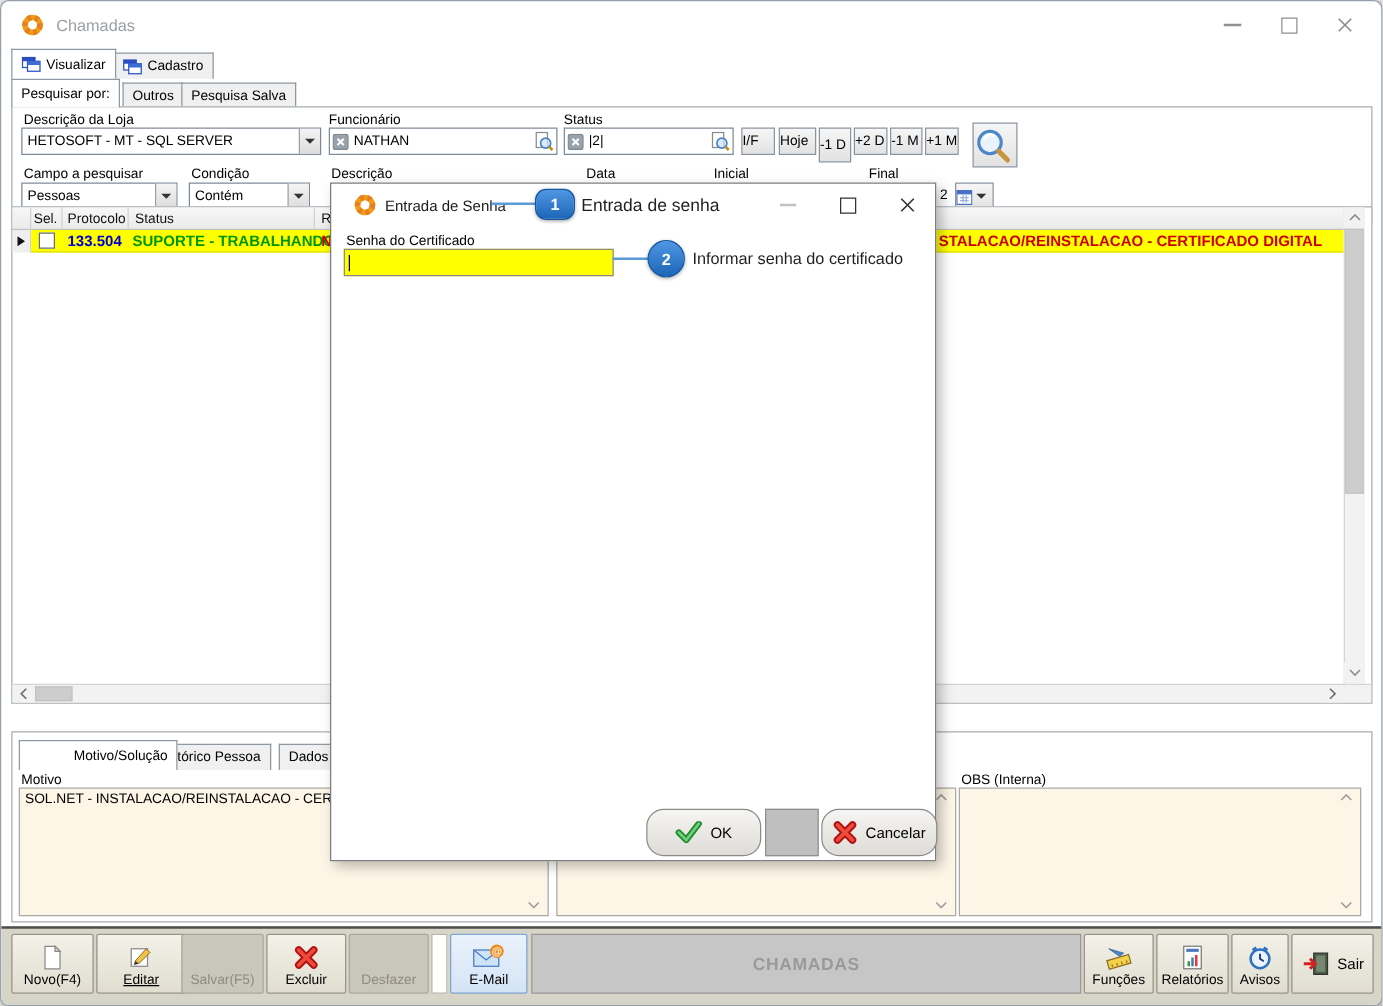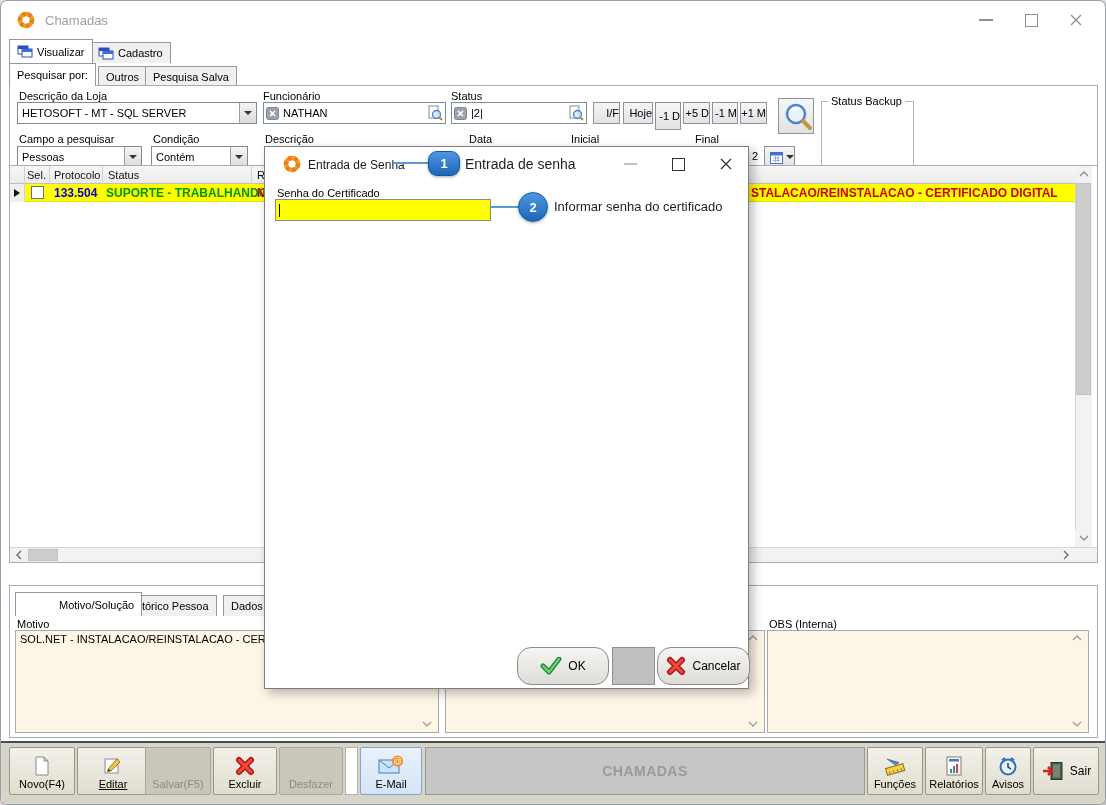--- a/index.html
+++ b/index.html
@@ -7,21 +7,21 @@
   #win{position:relative;width:1106px;height:805px;background:#fff;border:1px solid #96a0ab;
        border-radius:7px;box-shadow:2px 3px 8px rgba(0,0,0,.3);overflow:hidden;margin:0 auto;}
   .abs{position:absolute;}
   .lbl{font-size:11px;color:#000;white-space:nowrap;}
   .graytxt{color:#9aa0a6;}
   .field{border:1px solid #7f8b99;background:#fff;display:flex;align-items:center;font-size:11px;overflow:hidden;}
   .combo{border:1px solid #7f8b99;background:#fff;display:flex;align-items:center;font-size:11px;}
   .combo .val{flex:1;padding:0 4px;white-space:nowrap;overflow:hidden;}
   .drop{width:17px;align-self:stretch;background:linear-gradient(#f4f4f4,#dcdcdc);border-left:1px solid #9aa0a6;display:flex;align-items:center;justify-content:center;}
   .tri{width:0;height:0;border-left:4px solid transparent;border-right:4px solid transparent;border-top:4px solid #333;}
-  .btn-sm{border:1px solid #8a94a0;background:linear-gradient(#f6f6f6,#e2e2e2);font-size:11px;display:flex;align-items:center;justify-content:flex-end;white-space:nowrap;}
+  .btn-sm{border:1px solid #8a94a0;background:linear-gradient(#f6f6f6,#e2e2e2);font-size:11px;display:flex;align-items:center;justify-content:flex-start;white-space:nowrap;}
   .tab{border:1px solid #8f99a3;border-bottom:none;background:#f0f0f0;display:flex;align-items:center;justify-content:center;font-size:11px;gap:4px;padding:0 7px;}
   .tab.active{background:#fff;z-index:3;}
   .panelbox{border:1px solid #a7adb4;background:#fff;}
   .memo{background:#fdf5e6;border:1px solid #a9a9a9;font-size:11px;padding:2px 4px;white-space:nowrap;overflow:hidden;}
   .gridhead{background:linear-gradient(#f7f7f7,#ebebeb);border-bottom:1px solid #bfbfbf;}
   .hdrtxt{font-size:11px;color:#111;white-space:nowrap;overflow:hidden;}
   .vline{width:1px;background:#d2d2d2;}
   .rowyellow{background:#ffff00;}
   .scrolltrack{background:#f2f2f2;}
   .thumb{background:#cdcdcd;border:1px solid #c2c2c2;}
@@ -135,40 +135,37 @@
   <div class="abs btn-sm" style="left:592px;top:101px;width:27px;height:22px;">
       <span>I/F</span>
     </div>
   <div class="abs btn-sm" style="left:622px;top:101px;width:30px;height:22px;">
       <span>Hoje</span>
     </div>
   <div class="abs btn-sm" style="left:654px;top:101px;width:26px;height:28px;">
       <span>-1 D</span>
     </div>
   <div class="abs btn-sm" style="left:682px;top:101px;width:27px;height:22px;">
-      <span>+5 D</span>
+      <span>+2 D</span>
     </div>
   <div class="abs btn-sm" style="left:711px;top:101px;width:26px;height:22px;">
       <span>-1 M</span>
     </div>
   <div class="abs btn-sm" style="left:739px;top:101px;width:27px;height:22px;">
       <span>+1 M</span>
     </div>
 
   <div class="abs btn-sm" style="left:777px;top:97px;width:36px;height:36px;">
     <svg width="30" height="30" viewBox="0 0 30 30">
         <circle cx="13" cy="13" r="9" fill="#eaf3fc" stroke="#4a86c8" stroke-width="2.5"></circle>
         <path d="M8 10 q4 -5 9 -2" stroke="#fff" stroke-width="2" fill="none"></path>
         <line x1="20" y1="20" x2="27" y2="27" stroke="#c8943a" stroke-width="4" stroke-linecap="round"></line>
       </svg>
   </div>
 
-  <div class="abs groupbox" style="left:820px;top:100px;width:93px;height:68px;">
-    <span class="gblabel">Status Backup</span>
-  </div>
 
   <div class="abs lbl" style="left:18px;top:132px;">Campo a pesquisar</div>
   <div class="abs combo" style="left:16px;top:145px;width:125px;height:22px;">
     <span class="val">Pessoas</span>
     <span class="drop">
         <span class="tri"></span>
       </span>
   </div>
   <div class="abs lbl" style="left:152px;top:132px;">Condição</div>
   <div class="abs combo" style="left:150px;top:145px;width:97px;height:22px;">

